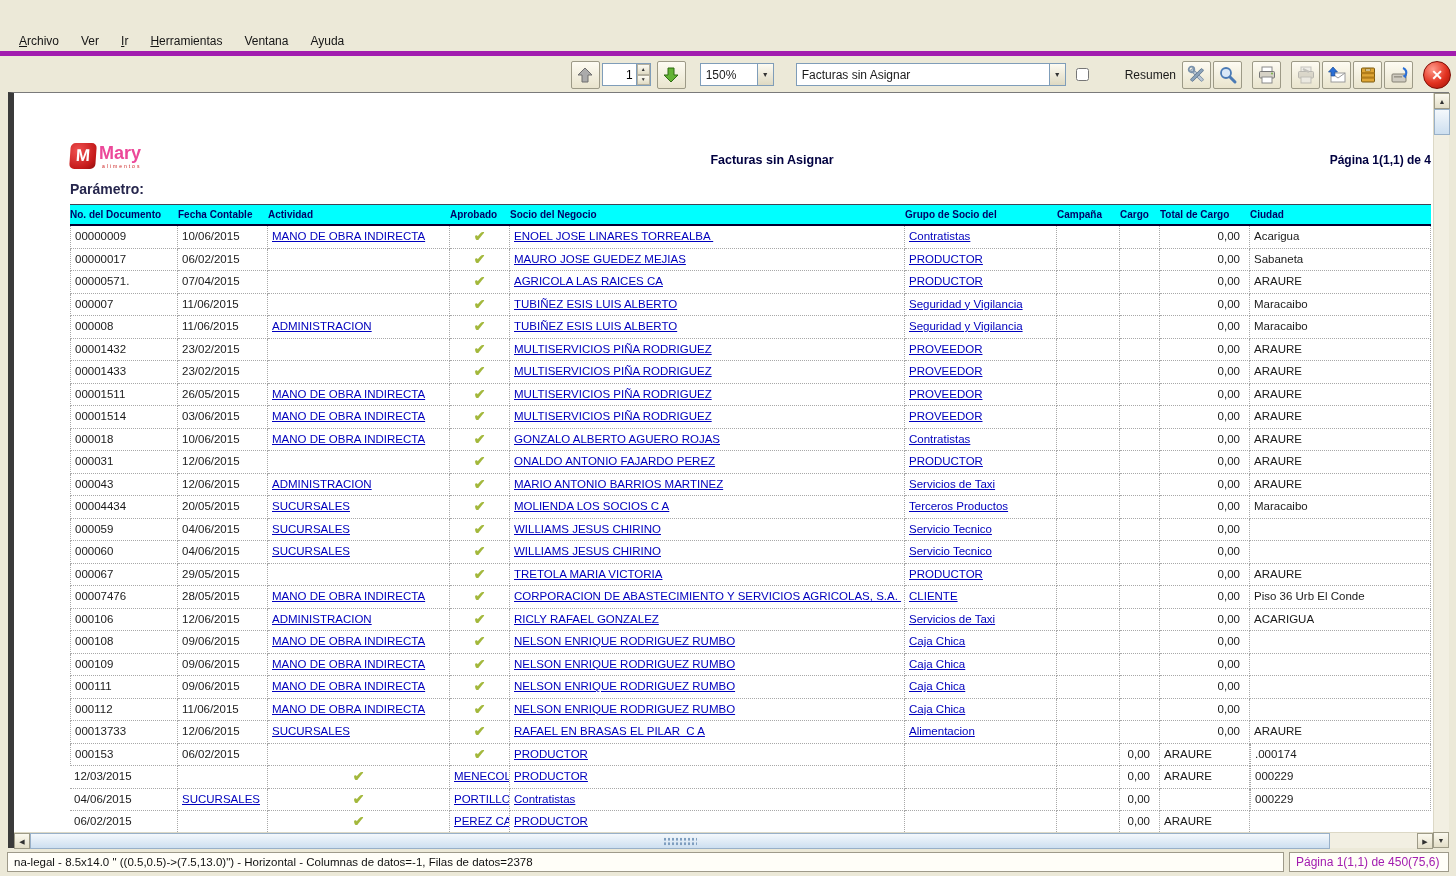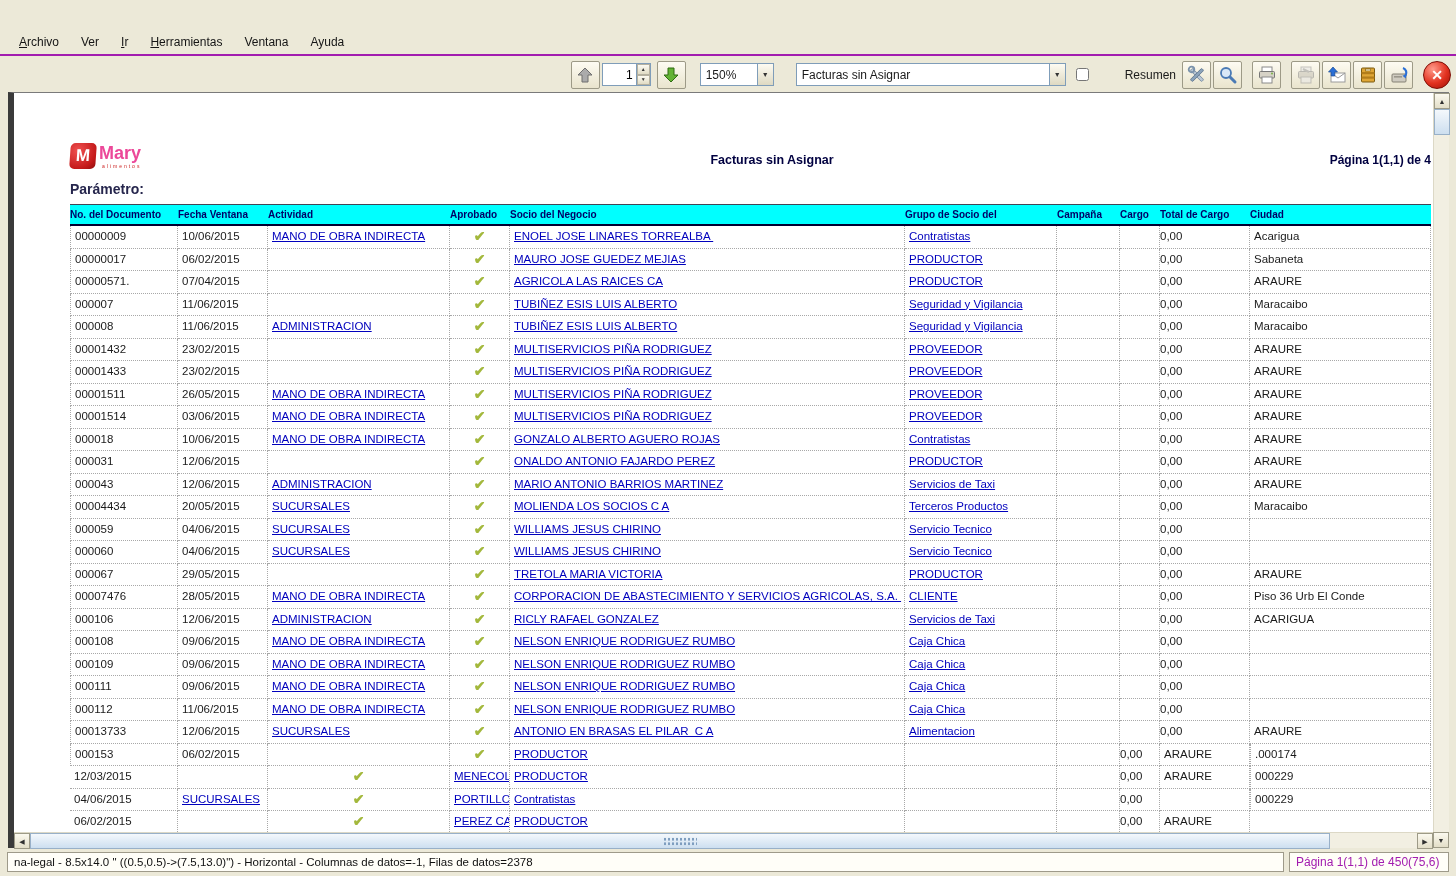--- a/index.html
+++ b/index.html
@@ -8,21 +8,21 @@
     position:relative;
     background:#ece9d8;
     font-family:"Liberation Sans", sans-serif;
     color:#1a1a1a;
   }
 
   
   .menubar {
     position:absolute; top:30px; left:0; right:0; height:26px;
     display:flex; align-items:center; padding-left:8px;
-    border-bottom:2px solid #a21caf;
+    border-bottom:5px solid #a21caf;
   }
   .menu-item { padding:4px 11px; font-size:12px; color:#151515; cursor:default; }
   .menu-item u { text-decoration:underline; }
 
   
   .toolbar {
     position:absolute; top:57px; left:0; right:0; height:35px;
     display:flex; align-items:center; justify-content:flex-end;
     padding-right:5px;
   }
@@ -89,21 +89,21 @@
     grid-auto-rows:22.5px;
     border-top:1px solid #445;
   }
   .th { background:#00ffff; color:#000066; font-weight:bold; font-size:10px;
     line-height:19px; padding-left:0; white-space:nowrap; overflow:hidden;
     border-bottom:2px solid #000030; }
   .td { font-size:11.5px; line-height:21.5px; padding-left:4px; white-space:nowrap; overflow:hidden;
     border-right:1px dotted #a8a8a8; border-bottom:1px dotted #a8a8a8; }
   .td.c0 { border-left:1px dotted #a8a8a8; }
   .td.c3 { text-align:center; padding-left:0; }
-  .td.c8 { padding-right:9px; padding-left:0; }
+  .td.c8 { text-align:right; padding-right:9px; padding-left:0; }
   .lnk { color:#0000bd; text-decoration:underline; cursor:pointer; white-space:pre; }
   .chk { color:#a3b83c; font-size:14px; font-weight:bold; }
 
   
   .vscroll { position:absolute; right:0; top:0; bottom:16px; width:16px; background:#f2efe2;
     border-left:1px solid #dcd8c6; display:flex; flex-direction:column; }
   .hscroll { position:absolute; left:0; right:16px; bottom:0; height:16px; background:#f2efe2;
     border-top:1px solid #dcd8c6; display:flex; }
   .corner { position:absolute; right:0; bottom:0; width:16px; height:16px; }
   .sb-btn { width:16px; height:16px; flex:none;
@@ -246,21 +246,21 @@
         <span class="logo-tag">alimentos</span>
       </div>
     </div>
 
     <div class="report-title">Facturas sin Asignar</div>
     <div class="report-page-number">Página 1(1,1) de 4</div>
     <div class="param-label">Parámetro:</div>
 
     <div class="tbl">
         <div class="th c0">No. del Documento</div>
-        <div class="th c1">Fecha Ventana</div>
+        <div class="th c1">Fecha Contable</div>
         <div class="th c2">Actividad</div>
         <div class="th c3">Aprobado</div>
         <div class="th c4">Socio del Negocio</div>
         <div class="th c5">Grupo de Socio del</div>
         <div class="th c6">Campaña</div>
         <div class="th c7">Cargo</div>
         <div class="th c8">Total de Cargo</div>
         <div class="th c9">Ciudad</div>
         <div class="td c0">00000009</div>
         <div class="td c1">10/06/2015</div>
@@ -479,21 +479,21 @@
         <div class="td c4"><span class="lnk">NELSON ENRIQUE RODRIGUEZ RUMBO</span></div>
         <div class="td c5"><span class="lnk">Caja Chica</span></div>
         <div class="td c6"></div>
         <div class="td c7"></div>
         <div class="td c8">0,00</div>
         <div class="td c9"></div>
         <div class="td c0">00013733</div>
         <div class="td c1">12/06/2015</div>
         <div class="td c2"><span class="lnk">SUCURSALES</span></div>
         <div class="td c3"><span class="chk">✔</span></div>
-        <div class="td c4"><span class="lnk">ANTONIO EN BRASAS EL PILAR  C A</span></div>
+        <div class="td c4"><span class="lnk">RAFAEL EN BRASAS EL PILAR  C A</span></div>
         <div class="td c5"><span class="lnk">Alimentacion</span></div>
         <div class="td c6"></div>
         <div class="td c7"></div>
         <div class="td c8">0,00</div>
         <div class="td c9">ARAURE</div>
         <div class="td c0">000153</div>
         <div class="td c1">06/02/2015</div>
         <div class="td c2"></div>
         <div class="td c3"><span class="chk">✔</span></div>
         <div class="td c5"><span class="lnk">PRODUCTOR</span></div>

